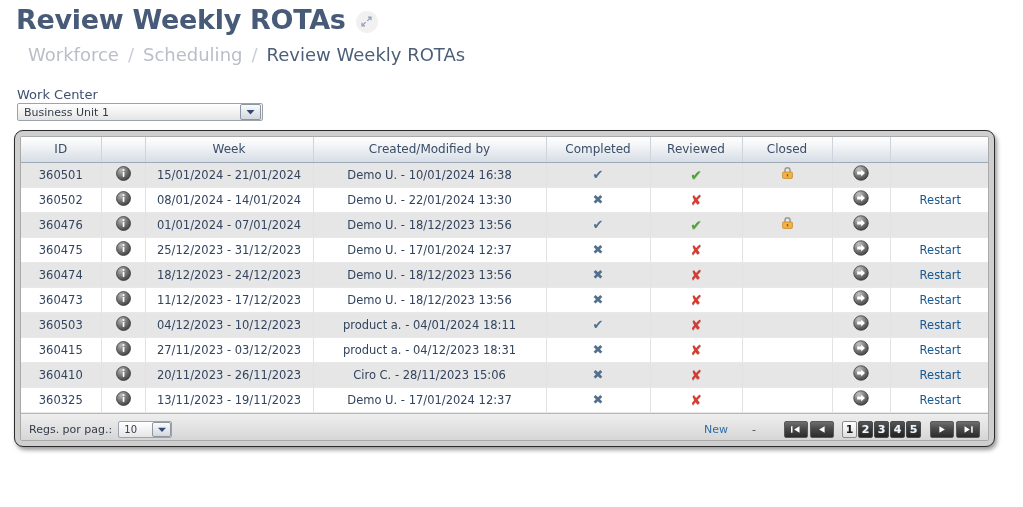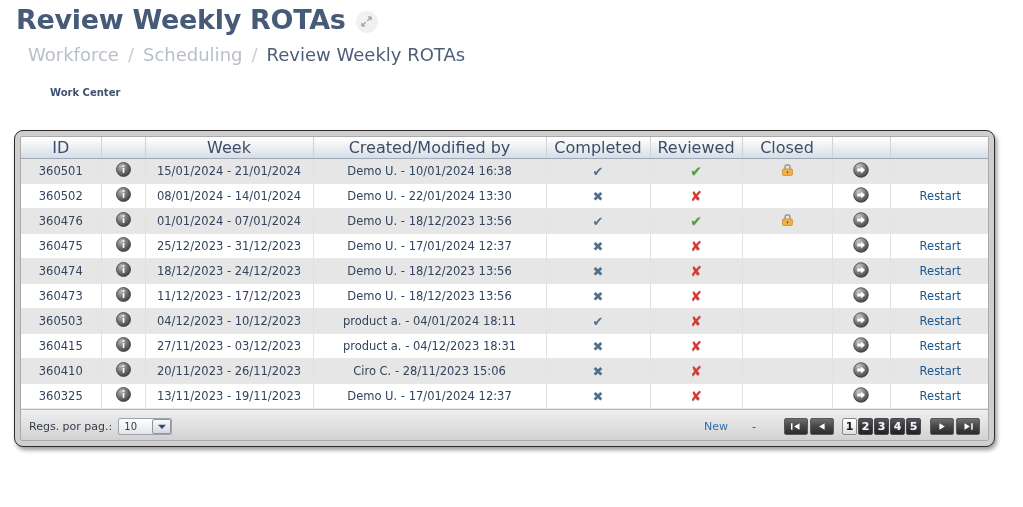--- a/index.html
+++ b/index.html
@@ -30,21 +30,21 @@
     position:absolute;left:16px;top:44px;
     font-size:18px;color:#b9bfc7;display:flex;align-items:flex-end;gap:9px;margin-left:12px;
   }
   .breadcrumb .crumb{color:#b9bfc7;cursor:pointer;}
   .breadcrumb .sep{color:#c9ced5;}
   .breadcrumb .crumb.current{color:#4d5e78;cursor:default;}
 
   
   .field-label{
     position:absolute;left:17px;top:87px;
-    font-size:10px;font-weight:bold;color:#3f5170;margin-left:33px;
+    font-size:13px;font-weight:normal;color:#3f5170;
   }
   .select-wrap{
     position:absolute;left:17px;top:103px;
     width:246px;height:18px;
     border:1px solid #9aa3ae;border-radius:2px;
     background:linear-gradient(to bottom,#ffffff 0%,#f2f2f2 50%,#e4e4e4 100%);
     display:flex;align-items:center;box-sizing:border-box;
     cursor:pointer;
   }
   .select-wrap .sel-text{
@@ -70,25 +70,25 @@
     padding:5px;
   }
   .panel-inner{
     width:100%;height:100%;background:#ffffff;
     border:1px solid #a9a9a9;border-radius:2px;box-sizing:border-box;
     overflow:hidden;display:flex;flex-direction:column;
   }
 
   table.grid{width:100%;border-collapse:collapse;table-layout:fixed;font-size:11.5px;}
   table.grid th{
-    height:17px;
+    height:25px;
     background:linear-gradient(to bottom,#ffffff 0%,#eef1f4 45%,#d6dde5 100%);
     border-bottom:1px solid #9eaab7;
     border-right:1px solid #cdd4dc;
-    color:#3b4d68;font-weight:normal;font-size:16px;
+    color:#3b4d68;font-weight:normal;font-size:12px;
     text-align:center;box-sizing:border-box;
   }
   table.grid th:last-child{border-right:none;}
   table.grid td{
     height:25px;
     border-right:1px solid #e2e2e2;
     border-bottom:1px solid #e8e8e8;
     color:#32445e;text-align:center;box-sizing:border-box;
     font-size:11.5px;white-space:nowrap;
   }
@@ -182,20 +182,28 @@
 
   <div class="breadcrumb">
     <span class="crumb">Workforce</span>
     <span class="sep">/</span>
     <span class="crumb">Scheduling</span>
     <span class="sep">/</span>
     <span class="crumb current">Review Weekly ROTAs</span>
   </div>
 
   <div class="field-label">Work Center</div>
+  <div class="select-wrap">
+    <span class="sel-text">Business Unit 1</span>
+    <span class="sel-arrow">
+      <svg width="11" height="8" viewBox="0 0 11 8" aria-hidden="true">
+        <path d="M1.5 2 L9.5 2 L5.5 6.4 Z" fill="#2f4a78"></path>
+      </svg>
+    </span>
+  </div>
 
   <div class="panel">
     <div class="panel-inner">
 
       <table class="grid">
         <colgroup>
           <col class="c-id">
             <col class="c-info">
             <col class="c-week">
             <col class="c-by">

